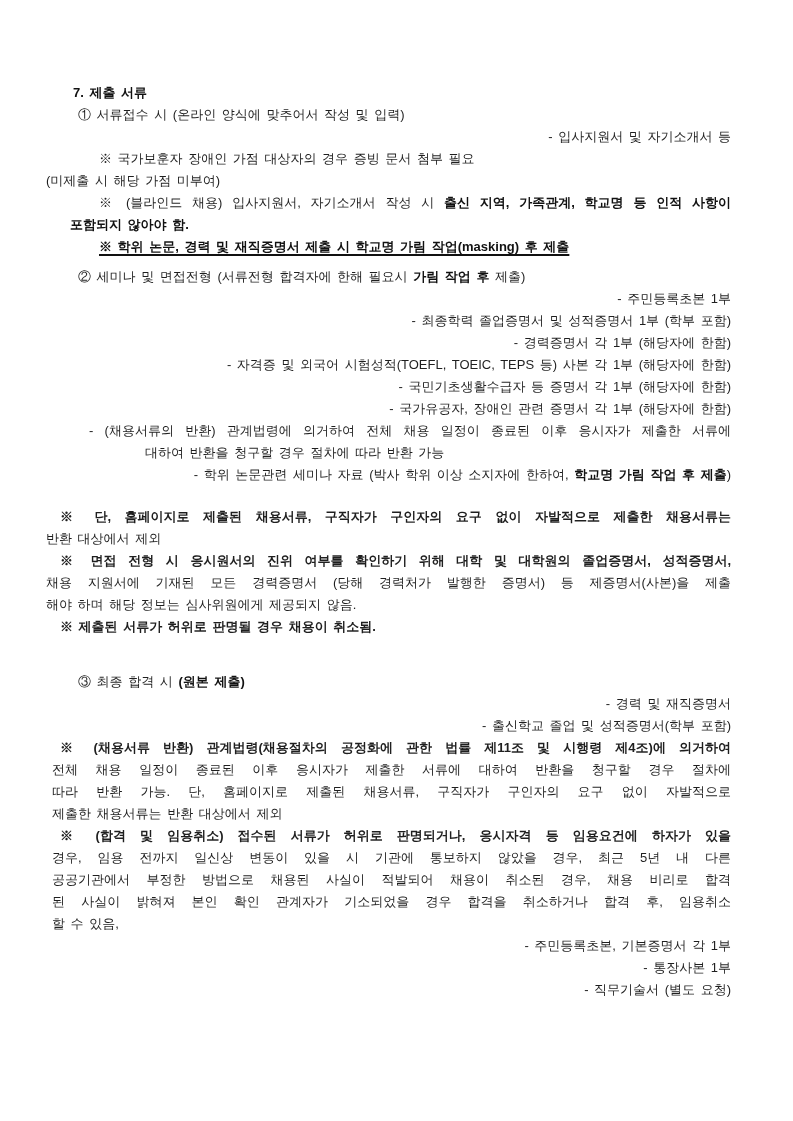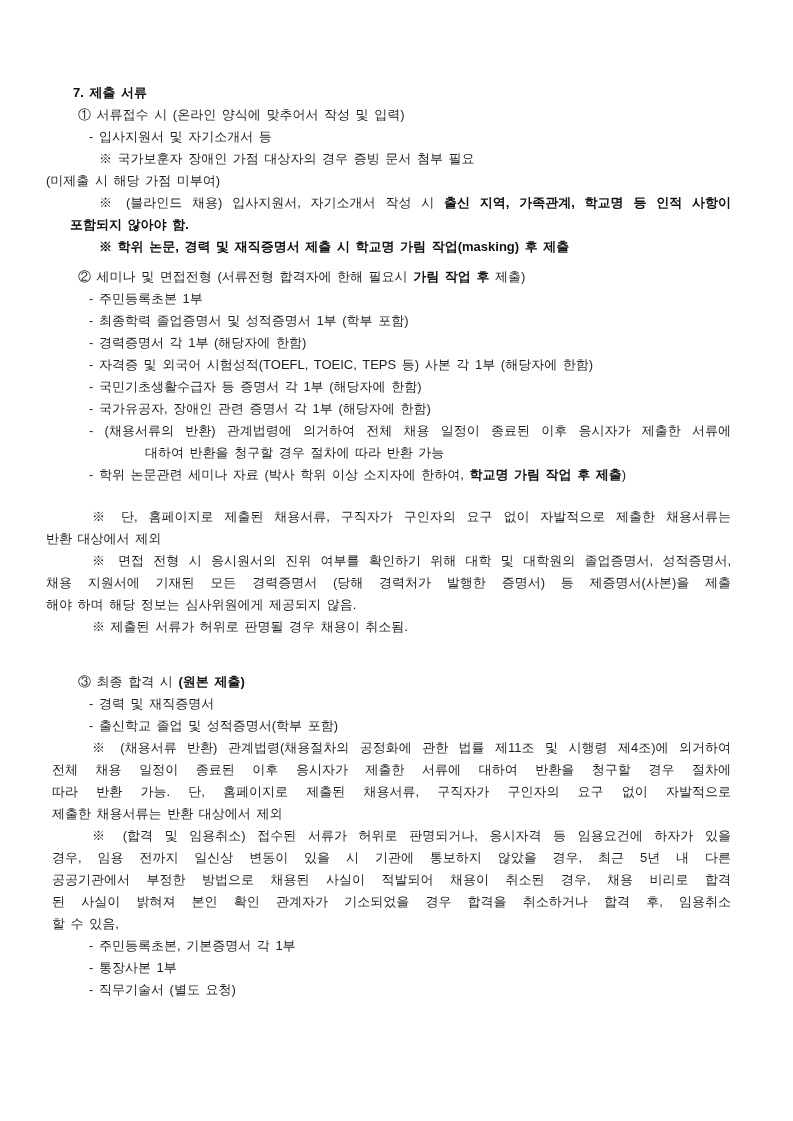--- a/index.html
+++ b/index.html
@@ -23,29 +23,29 @@
   .line{
     font-size:13px;
     line-height:22px;
     margin-right:62px;
     word-spacing:2px;
     white-space:normal;
   }
   
   .ind0{padding-left:73px;}   
   .ind1{padding-left:78px;}   
-  .ind2{padding-left:89px;}   
+  .ind2{padding-left:89px;text-align:right;}   
   .ind3{padding-left:99px;}   
-  .ind4{padding-left:92px;}   
+  .ind4{padding-left:60px;font-weight:bold;}   
   .ind5{padding-left:97px;margin-left:48px;}   
   .ind6{padding-left:46px;}  
   .ind7{padding-left:52px;}  
   .ind8{padding-left:70px;}  
   .b{font-weight:700;color:#111;}
-  .u{text-decoration-thickness:1.5px;text-underline-offset:3px;}
+  .u{text-decoration:underline;text-decoration-thickness:1.5px;text-underline-offset:3px;}
   .j{text-align:justify;text-align-last:justify;}
 </style>
 </head>
 <body>
 
 <div id="doc">
     <div class="section sec0">
       <div class="line ind0"><span class="b">7. 제출 서류</span></div>
     </div>
     <div class="section sec1">

